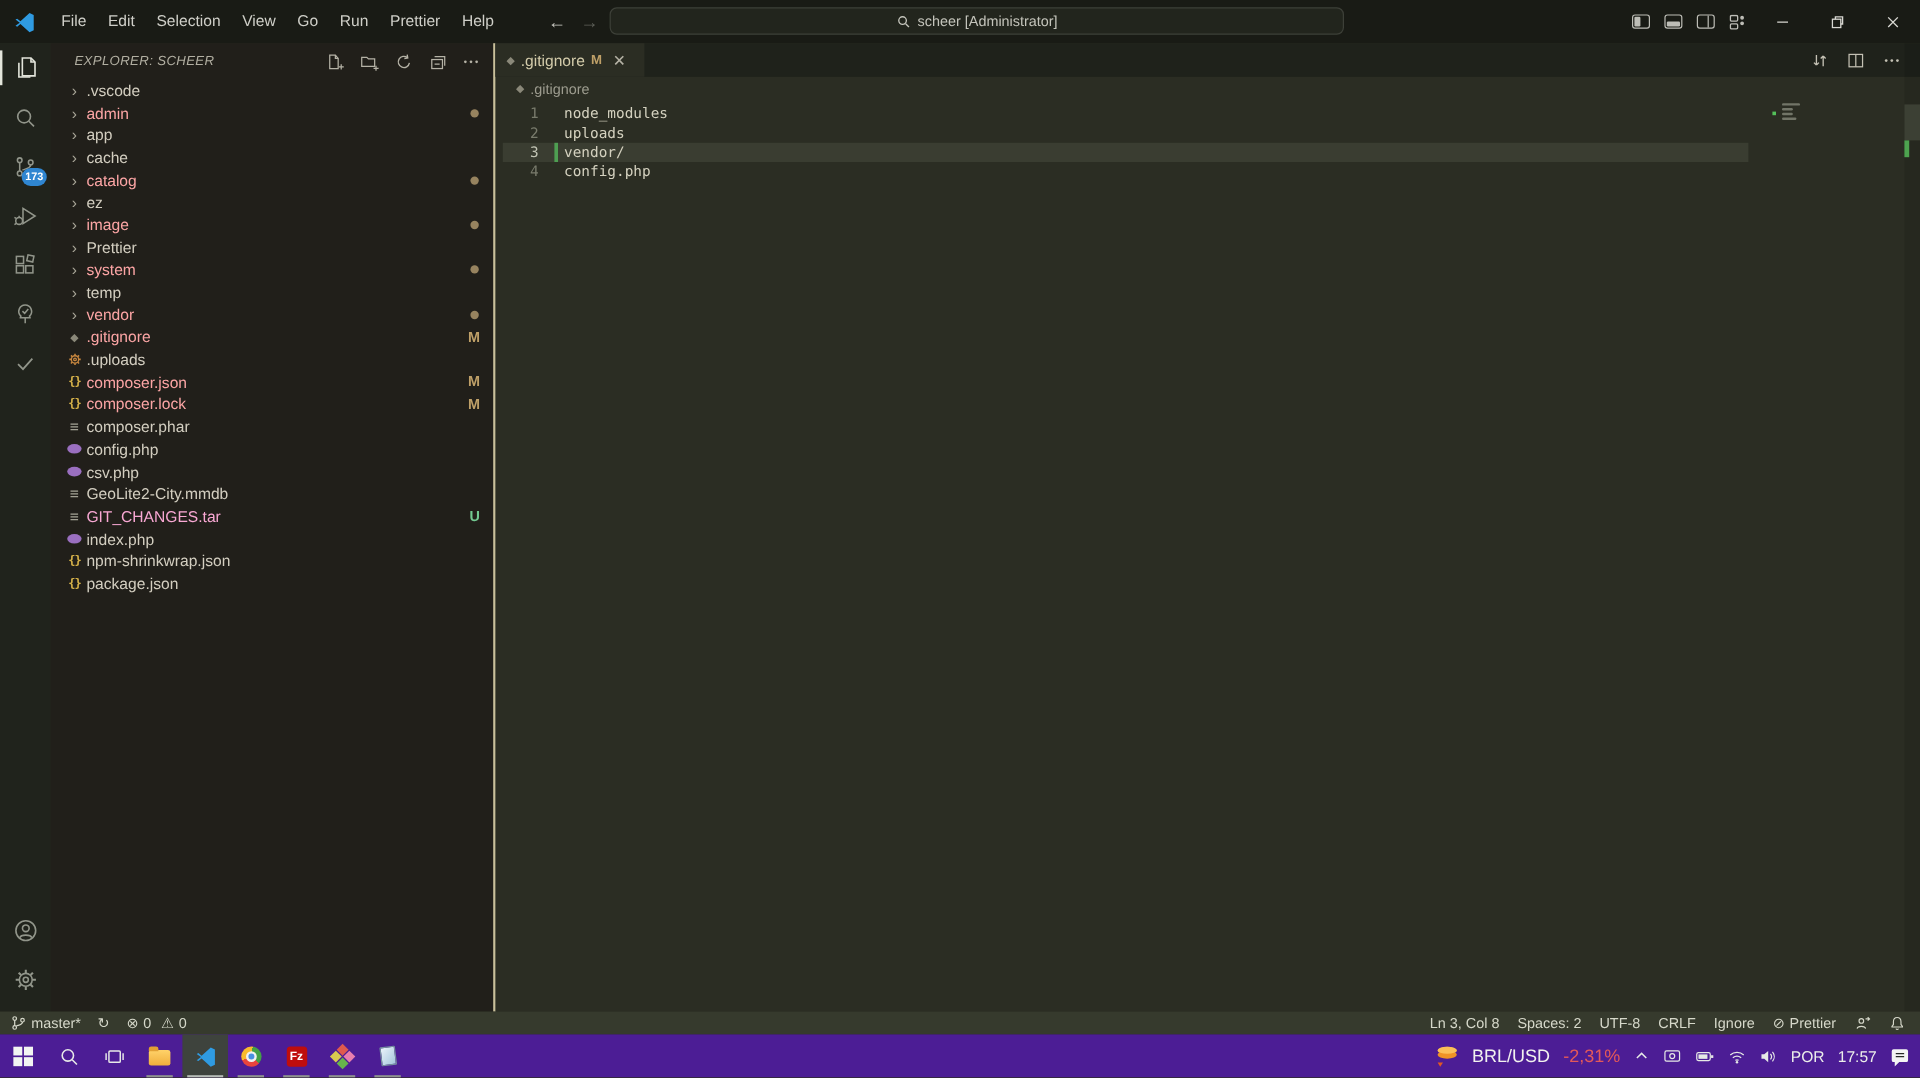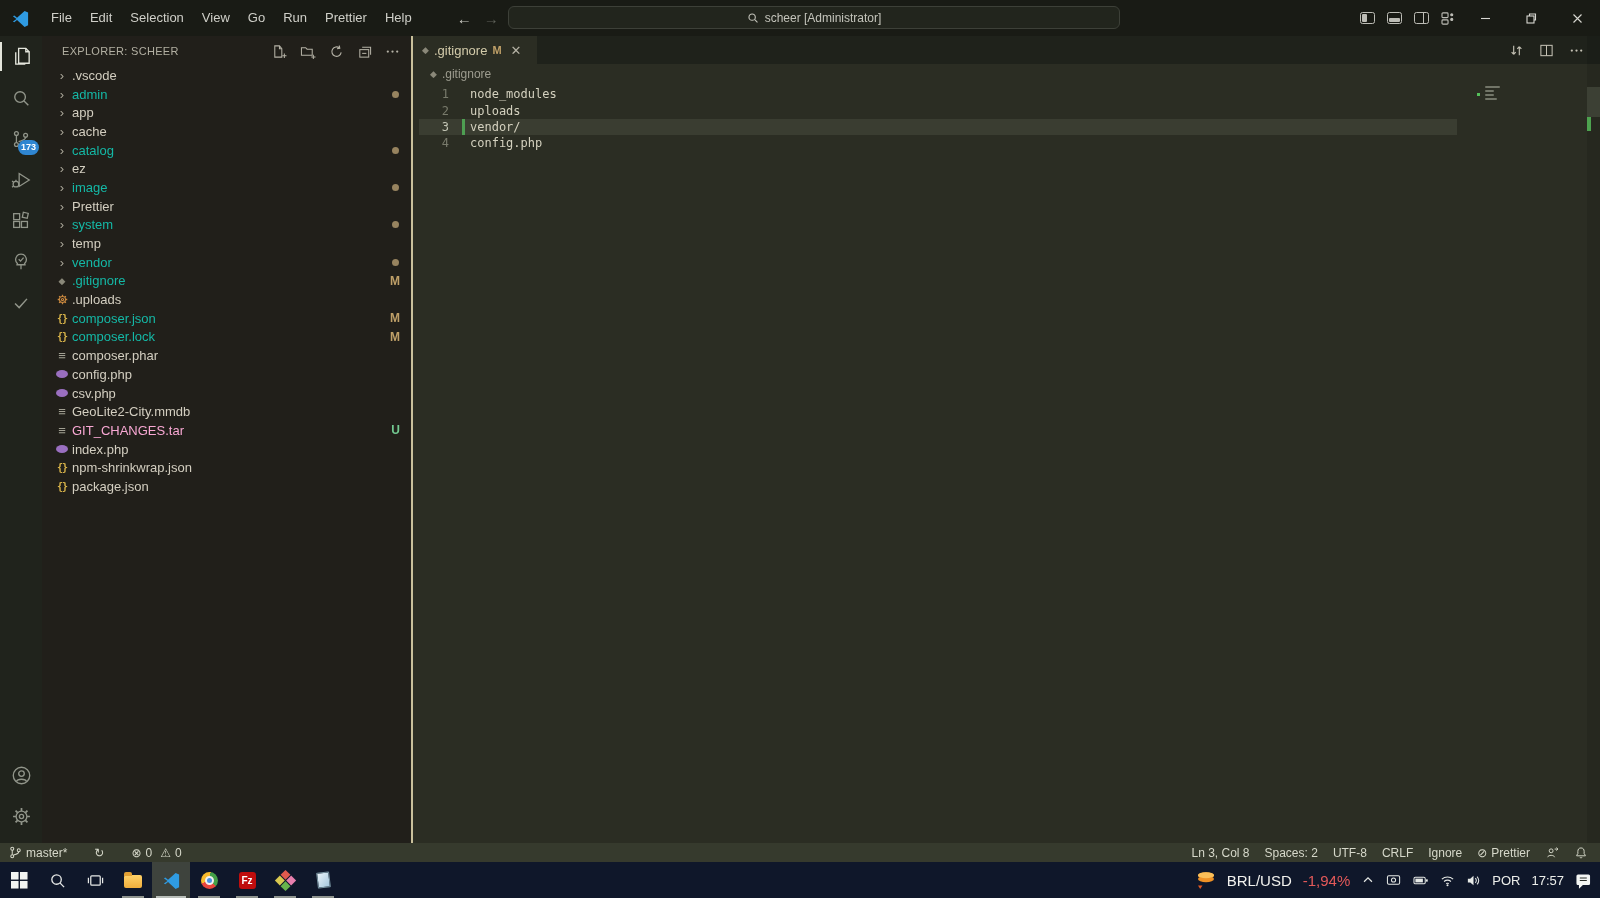--- a/index.html
+++ b/index.html
@@ -32,28 +32,28 @@
   #activitybar { position:absolute; left:0; top:0; width:42px; height:100%; background:#20231c; display:flex; flex-direction:column; }
   .act-item { width:42px; height:41px; display:flex; align-items:center; justify-content:center; color:#91958a; position:relative; }
   .act-item.active { color:#e3e5db; }
   .act-item.active::before { content:""; position:absolute; left:0; top:6px; bottom:6px; width:2px; background:#e3e5db; }
   .act-badge { position:absolute; right:3px; bottom:4px; min-width:16px; height:15px; padding:0 3px; border-radius:9px; background:#2f86d1; color:#fff; font-size:9px; font-weight:bold; line-height:15px; text-align:center; }
   #activity-bottom { margin-top:auto; margin-bottom:6px; }
 
   
   #sidebar { position:absolute; left:42px; top:0; width:370px; height:100%; background:#211f1a; }
   #sidebar-header { height:30px; display:flex; align-items:center; }
-  #sidebar-title { font-size:11px; letter-spacing:.3px; color:#b2afa2; margin-left:20px; }
+  #sidebar-title { font-size:11px; letter-spacing:.3px; color:#b2afa2; margin-left:20px;font-style:italic; }
   #sidebar-actions { margin-left:auto; margin-right:12px; display:flex; gap:13px; color:#b5b2a6; }
   .tree { font-size:13px; }
   .tree-row { height:18.7px; display:flex; align-items:center; position:relative; }
   .tree-chevron { width:16px; margin-left:12px; color:#a9a698; font-size:13px; text-align:center; flex:0 0 16px; }
   .tree-ficon { width:16px; margin-left:12px; flex:0 0 16px; display:flex; align-items:center; justify-content:center; }
   .tree-label { margin-left:2px; color:#d3cec0; white-space:nowrap; }
-  .tree-label.git-modified { color:#14b8a6; }
+  .tree-label.git-modified { color:#fca5a5; }
   .tree-label.git-untracked { color:#f9a8d4; }
   .tree-badge { position:absolute; right:12px; font-size:12px; font-weight:600; }
   .tree-badge.m { color:#bfa068; }
   .tree-badge.u { color:#73c991; }
   .tree-dot { position:absolute; right:13px; width:7px; height:7px; border-radius:50%; background:#97835f; }
   .fi-diamond { color:#8a8879; font-size:9px; }
   .fi-json { color:#d9b44a; font-family:"DejaVu Sans Mono",monospace; font-weight:bold; font-size:10px; letter-spacing:-1px; }
   .fi-lines { color:#a2a093; font-size:13px; }
   .fi-php { width:12px; height:8px; border-radius:50%; background:#9a6fc0; }
   .fi-gulp { width:7px; height:11px; background:#d34a4e; clip-path:polygon(10% 0,90% 0,72% 100%,28% 100%); }
@@ -80,26 +80,26 @@
   .code-txt { margin-left:21px; color:#d4d1bf; white-space:pre; }
   #minimap { position:absolute; left:1072px; top:50px; }
   .mm-bar { height:2px; background:#7f8274; opacity:.85; margin-bottom:2px; border-radius:1px; }
   #mm-git { position:absolute; left:-8px; top:7px; width:3px; height:3px; background:#54c05a; }
   #scrollbar { position:absolute; right:0; top:0; bottom:0; width:13px; background:rgba(0,0,0,.10); }
   #sb-slider { position:absolute; right:0; top:51px; width:13px; height:30px; background:#3c4034; }
   #sb-mark { position:absolute; left:0; top:81px; width:4px; height:14px; background:#4da34f; }
 
   
   #statusbar { position:absolute; left:0; top:843px; width:1600px; height:19px; background:#363a2d; display:flex; align-items:center; font-size:12px; color:#d6d8ca; }
-  .sb-left { display:flex; align-items:center; gap:27px; margin-left:9px; }
+  .sb-left { display:flex; align-items:center; gap:14px; margin-left:9px; }
   .sb-seg { display:flex; align-items:center; gap:4px; }
   .sb-right { margin-left:auto; display:flex; align-items:center; gap:15px; margin-right:12px;padding-left:12px; }
 
   
-  #taskbar { position:absolute; left:0; top:862px; width:1600px; height:36px; background:#0f172a; display:flex; align-items:center; }
+  #taskbar { position:absolute; left:0; top:862px; width:1600px; height:36px; background:#4c1d95; display:flex; align-items:center; }
   .tb-slot { width:38px; height:36px; display:flex; align-items:center; justify-content:center; position:relative; }
   .tb-slot.active { background:#3e433d; }
   .tb-slot.running::after { content:""; position:absolute; bottom:0; left:50%; transform:translateX(-50%); width:22px; height:2px; background:#8f948f; }
   .tb-slot.active.running::after { width:30px; background:#b9beb9; }
   .icon-folder { width:18px; height:13px; background:linear-gradient(#ffd269,#f0ae3c); border-radius:2px; position:relative; margin-top:3px; }
   .icon-folder::before { content:""; position:absolute; top:-3px; left:0; width:8px; height:4px; background:#e2a034; border-radius:2px 2px 0 0; }
   .icon-chrome { width:17px; height:17px; border-radius:50%; background:conic-gradient(from 130deg,#e8453c 0 33%,#f9bb2d 0 66%,#43a047 0 100%); position:relative; }
   .icon-chrome::after { content:""; position:absolute; inset:4px; background:#4a90e2; border:2px solid #f1f1f1; border-radius:50%; }
   .icon-fz { width:17px; height:17px; background:#bf0d0d; color:#fff; font-weight:bold; font-size:10px; line-height:17px; text-align:center; border-radius:3px; }
   .icon-winmerge { width:15px; height:15px; transform:rotate(45deg); display:grid; grid-template-columns:6.5px 6.5px; grid-template-rows:6.5px 6.5px; gap:1.5px; }
@@ -601,21 +601,21 @@
   <div id="tray">
     <span class="ico">
       <svg viewBox="0 0 22 22" width="22" height="22">
           <ellipse cx="12" cy="6.5" rx="8" ry="3.2" fill="#f8a93c"></ellipse>
           <ellipse cx="12" cy="10" rx="8" ry="3.2" fill="#ef9226"></ellipse>
           <ellipse cx="12" cy="6.2" rx="8" ry="3" fill="#fbbf58"></ellipse>
           <path d="M4 16.5h4.5L6.2 20z" fill="#e25822"></path>
         </svg>
     </span>
     <span id="ticker-pair">BRL/USD</span>
-    <span id="ticker-change">-1,94%</span>
+    <span id="ticker-change">-2,31%</span>
     <span class="ico tray-ico">
         <svg viewBox="0 0 16 16" width="14" height="14" fill="none" stroke="currentColor" stroke-width="1.4">
           <path d="M3.5 10l4.5-4.5L12.5 10"></path>
         </svg>
       </span>
     <span class="ico tray-ico">
         <svg viewBox="0 0 17 16" width="16" height="15" fill="none" stroke="currentColor" stroke-width="1.1">
           <rect x="1.5" y="3" width="13" height="9" rx="1.5"></rect>
           <circle cx="8" cy="7.5" r="2.2"></circle>
         </svg>

